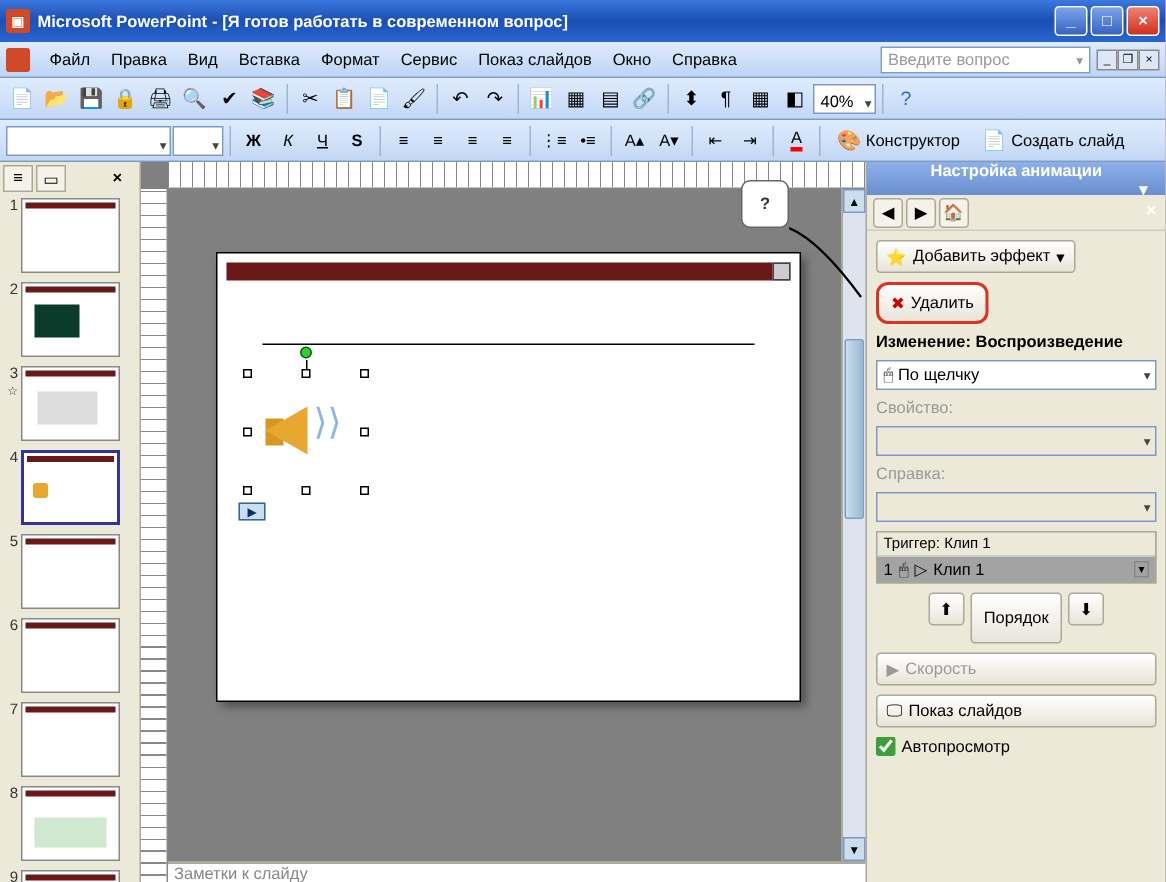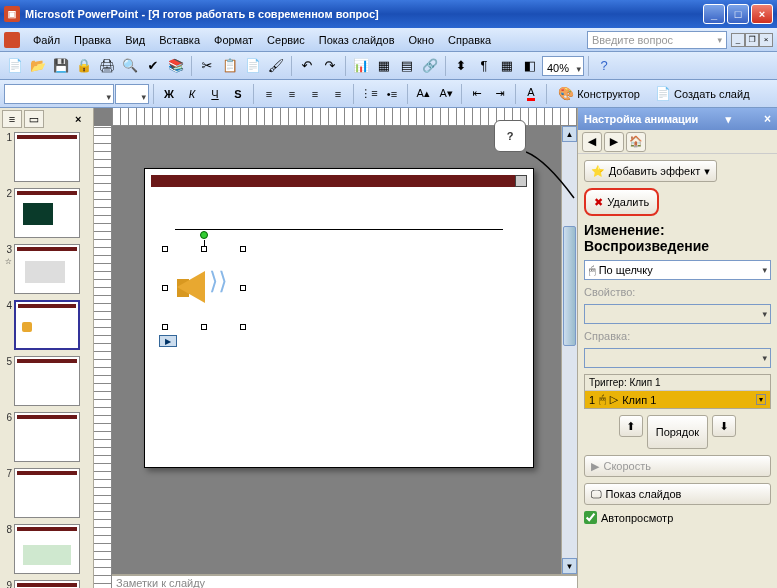--- a/index.html
+++ b/index.html
@@ -62,33 +62,33 @@
 .audio-obj .rot { position:absolute; top:-18px; left:50%; margin-left:-4px; width:8px;height:8px; background:#3c3; border-radius:50%; border:1px solid #060;}
 .audio-obj .rot::after{content:'';position:absolute;top:8px;left:3px;width:1px;height:8px;background:#000;}
 .speaker-icon { width:40px; height:50px; position:absolute; left:12px; top:14px;}
 .speaker-icon .cone { width:0;height:0; border-top:16px solid transparent; border-bottom:16px solid transparent; border-right:28px solid #e8a830; position:absolute; left:0; top:8px;}
 .speaker-icon .box { width:12px; height:18px; background:#d89820; position:absolute; left:0; top:16px;}
 .speaker-icon .waves { position:absolute; left:32px; top:4px; color:#89b8e8; font-size:24px;}
 .play-tag { position:absolute; left:-6px; top:86px; width:18px; height:12px; background:#cde; border:1px solid #369; display:flex;align-items:center;justify-content:center; font-size:8px; color:#036;}
 .notes-area { position:absolute; bottom:0; left:18px; right:0; height:18px; background:white; border-top:2px solid #aca899; padding:1px 4px; color:#888;}
 
 .task-pane { width: 200px; background:#ece9d8; border-left:1px solid #aca899; display:flex; flex-direction:column;}
-.task-pane .tp-header { height:22px; background:linear-gradient(#8db0e8,#6a8fd0); color:white; font-weight:bold; display:flex; align-items:center; padding:0 6px;}
+.task-pane .tp-header { height:22px; background:linear-gradient(#8db0e8,#6a8fd0); color:white; font-weight:bold; display:flex; align-items:center; padding:0 6px;flex-direction:column;}
 .task-pane .tp-header .tp-close { margin-left:auto; font-size:12px;}
 .task-pane .tp-nav { height:24px; display:flex; align-items:center; padding:2px 4px; gap:2px; border-bottom:1px solid #ccc;}
 .task-pane .tp-nav .nav-btn { width:20px;height:20px; border:1px solid #aca899; background:#f5f3e9; border-radius:3px; display:flex;align-items:center;justify-content:center;}
 .task-pane .tp-body { flex:1; padding:6px; display:flex; flex-direction:column; gap:6px; overflow:auto;}
 .tp-btn { height:22px; border:1px solid #aca899; background:linear-gradient(#fff,#e8e4d8); border-radius:3px; display:flex; align-items:center; padding:0 6px; gap:4px;}
 .tp-btn.highlight { border:2px solid #e03020; border-radius:8px; padding:2px 8px; height:28px;}
-.tp-section-title { font-weight:bold; font-size:14px;}
+.tp-section-title { font-weight:bold; font-size:11px;}
 .tp-label { font-size:11px;}
 .tp-combo { height:20px; background:white; border:1px solid #7a9ac8; display:flex; align-items:center; padding:0 4px; position:relative;}
 .tp-combo::after { content:'▾'; position:absolute; right:3px; color:#444; font-size:9px;}
 .tp-combo.disabled { background:#ece9d8; color:#999;}
-.tp-list-box { border:1px solid #aca899; background:#eab308;}
+.tp-list-box { border:1px solid #aca899; background:#a3a3a3;}
 .tp-list-box .hdr { background:#ece9d8; border-bottom:1px solid #ccc; padding:2px 4px; font-size:10px;}
 .tp-list-box .row { display:flex; align-items:center; padding:2px 4px; gap:4px; font-size:10px;}
 .tp-list-box .row .arrow { margin-left:auto; border:1px solid #888; padding:0 2px; font-size:8px;}
 .tp-footer-btns { display:flex; gap:4px; justify-content:center;}
 .tp-check { display:flex; align-items:center; gap:4px;}
 .tp-check input { accent-color:#3c9f3c;}
 
 
 .scrollbar-v { position:absolute; right:0; top:18px; bottom:18px; width:16px; background:#dde4ee; border-left:1px solid #aca899;}
 .scrollbar-v .thumb { position:absolute; left:1px; right:1px; top:100px; height:120px; background:linear-gradient(90deg,#cde,#9bc); border:1px solid #7a9ac8; border-radius:2px;}

